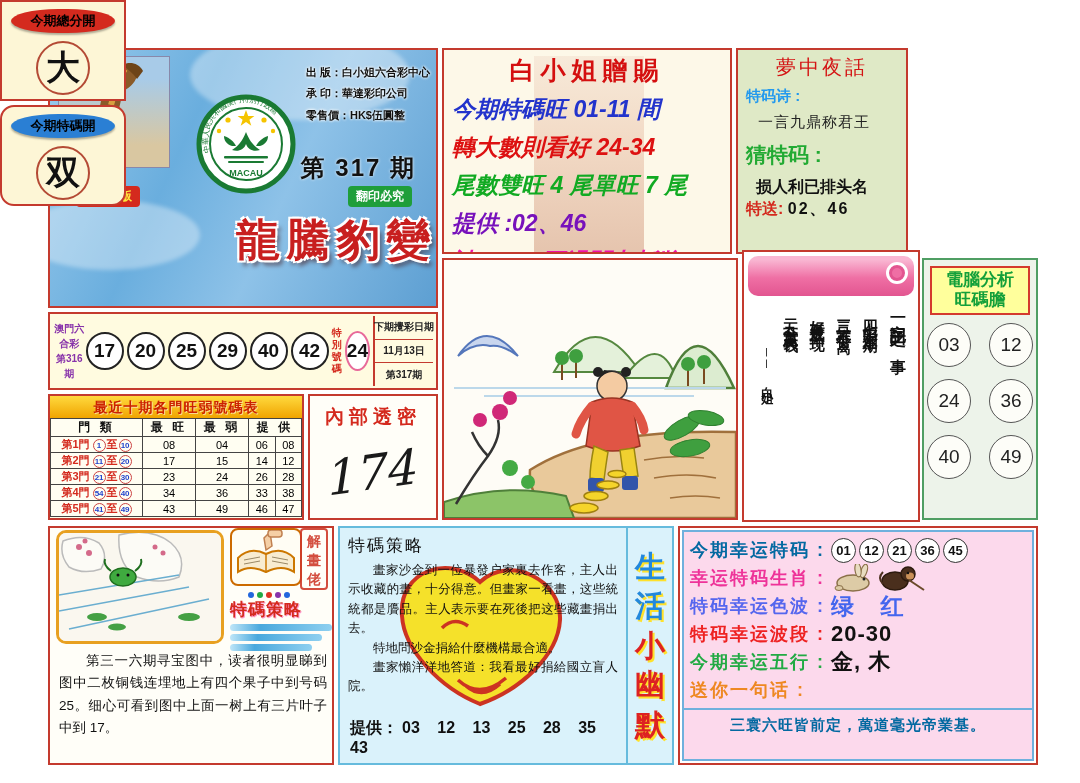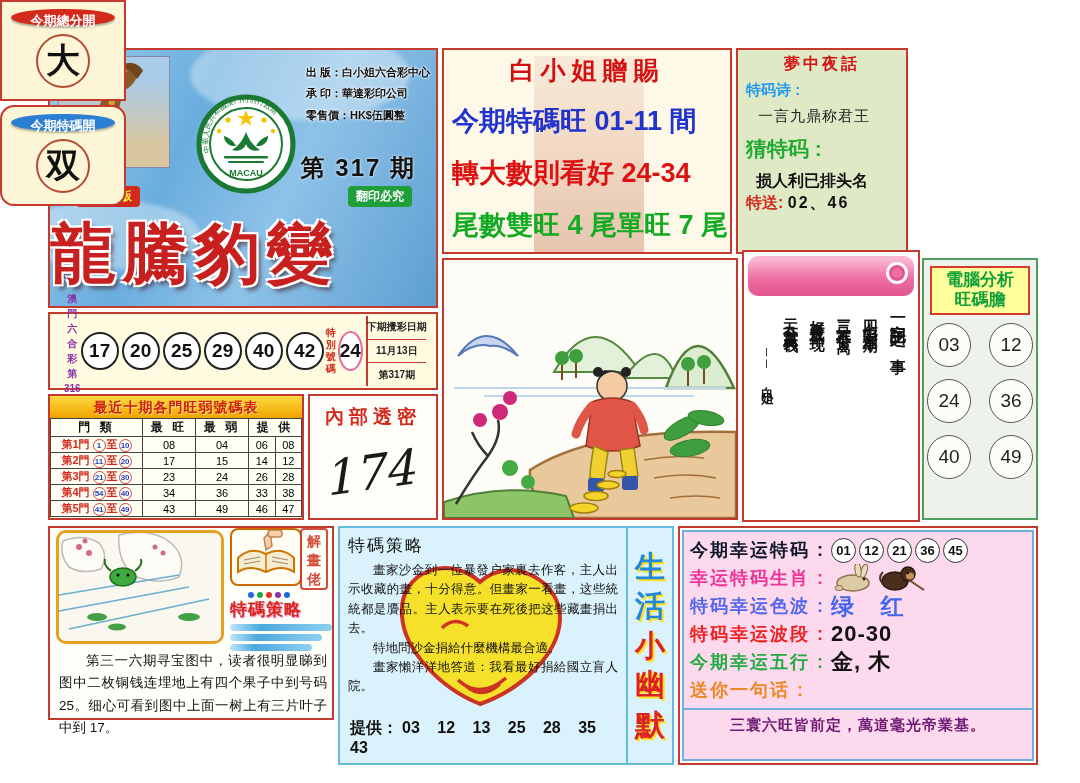--- a/index.html
+++ b/index.html
@@ -14,27 +14,27 @@
   .horse-box { position:absolute; left:8px; top:6px; width:112px; height:112px;
     background:linear-gradient(#aacdе8,#d9c7a1); border:1px solid #88a; overflow:hidden;
     background:linear-gradient(#a8cbe8 20%,#d9c7a1 80%); }
   .pub { position:absolute; right:6px; top:12px; font-size:11px; font-weight:bold; color:#111;
     line-height:1.95; text-shadow:0 0 3px #fff,0 0 3px #fff; white-space:nowrap; }
   .issue-big { position:absolute; right:20px; top:102px; font-size:24px; font-weight:bold; color:#111;
     text-shadow:0 0 3px #fff; letter-spacing:2px; }
   .badge { position:absolute; top:136px; font-size:12px; font-weight:bold; padding:2px 8px; border-radius:4px; }
   .badge-left { left:26px; background:#d42a1e; color:#ffe93c; }
   .badge-right { right:24px; background:#1f9e3a; color:#fff; }
-  .big-title { position:absolute; left:0; right:0; top:164px; text-align:left;
-    font-size:66px; font-weight:bold; color:#c81f1f; letter-spacing:6px; line-height:1.2;
+  .big-title { position:absolute; left:0; right:0; top:164px; text-align:right;
+    font-size:44px; font-weight:bold; color:#c81f1f; letter-spacing:6px; line-height:1.2;
     text-shadow:-2px -2px 0 #fff, 2px -2px 0 #fff, -2px 2px 0 #fff, 2px 2px 0 #fff, 4px 5px 4px rgba(60,10,10,.55); }
 
   
   .results { left:48px; top:312px; width:390px; height:78px; background:#fffbe0;
-    display:flex; align-items:center; padding:2px 14px; }
+    display:flex; align-items:center; padding:2px 3px; }
   .res-label { width:58px; font-size:10px; font-weight:bold; color:#8833aa; text-align:center; line-height:1.5; }
   .balls { display:flex; gap:3px; align-items:center; }
   .ball { width:38px; height:38px; border-radius:50%; background:#fff; border:2px solid #222;
     display:flex; align-items:center; justify-content:center; font-size:19px; font-weight:bold; color:#111; }
   .sp-label { width:22px; font-size:10px; font-weight:bold; color:#d42a1e; text-align:center; margin:0 2px; line-height:1.2; }
   .ball-special { border-color:#e86a9a; width:40px; height:40px; }
   .next-col { margin-left:3px; width:60px; align-self:stretch; border-left:2px solid #c43a2e;
     display:flex; flex-direction:column; }
   .next-col div { flex:1; display:flex; align-items:center; justify-content:center;
     font-size:10px; font-weight:bold; color:#222; border-bottom:1px solid #c43a2e; white-space:nowrap; }
@@ -57,37 +57,37 @@
   .internal { left:308px; top:394px; width:130px; height:126px; background:#fffef8; text-align:center; }
   .internal-title { margin-top:8px; color:#d42a1e; font-size:19px; font-weight:bold; letter-spacing:5px; }
   .internal-value { margin-top:14px; font-family:"DejaVu Serif", serif; font-style:italic;
     font-size:48px; color:#1a1a1a; transform:rotate(-8deg) skewX(-6deg); }
 
   
   .gift { left:442px; top:48px; width:290px; height:206px; background:#fdf8e8; overflow:hidden; padding:4px 8px; }
   .gift-photo { position:absolute; left:90px; top:6px; width:110px; height:196px;
     background:linear-gradient(#f4e3d2,#ecc9b2 45%,#d9a98f); opacity:.65; }
   .gift-title { position:relative; text-align:center; font-size:25px; font-weight:bold; color:#d40f0f; letter-spacing:6px; }
-  .gift-line { position:relative; font-size:27px; font-weight:bold; margin-top:16px; white-space:nowrap; }
+  .gift-line { position:relative; font-size:23px; font-weight:bold; margin-top:7px; white-space:nowrap;font-style:italic; }
 
   
   .dream { left:736px; top:48px; width:172px; height:206px; background:#dfe9c6; padding:4px 8px; }
-  .dream-title { text-align:center; font-size:16px; font-weight:bold; color:#d41414; letter-spacing:3px; }
+  .dream-title { text-align:center; font-size:20px; font-weight:normal; color:#d41414; letter-spacing:3px; }
   .dream-l1 { color:#2299ee; font-size:15px; font-weight:bold; margin-top:6px; }
   .dream-poem { color:#222; font-size:15px; margin:7px 0 0 12px; letter-spacing:1px; }
   .dream-l2 { color:#22aa33; font-size:21px; font-weight:bold; margin-top:9px; }
   .dream-guess { color:#111; font-size:16px; font-weight:bold; margin:8px 0 0 10px; }
   .dream-send { margin-top:1px; font-size:16px; font-weight:bold; }
   .dream-send .lab { color:#d42a1e; }
   .dream-send .val { color:#111; letter-spacing:2px; }
 
   
   .totals { left:912px; top:48px; width:126px; height:206px; border:none; background:transparent; }
   .tot-box { position:absolute; left:0; width:126px; height:101px; border:2px solid #c43a2e; background:#fdf6d6; text-align:center; }
-  .tot-badge { margin:7px auto 0; width:104px; height:17px; border-radius:50%/55%; color:#ffffff;
+  .tot-badge { margin:7px auto 0; width:104px; height:24px; border-radius:50%/55%; color:#000000;
     font-size:13px; font-weight:bold; line-height:24px; box-shadow:0 2px 2px rgba(0,0,0,.3); }
   .tot-circle { margin:8px auto 0; width:54px; height:54px; border:2px solid #b44a35; border-radius:50%;
     font-size:34px; font-weight:bold; color:#111; display:flex; align-items:center; justify-content:center; }
 
   
   .illus { left:442px; top:258px; width:296px; height:262px; background:#fefcf6; }
 
   
   .scrollp { left:742px; top:250px; width:178px; height:272px; background:#fff; overflow:hidden; }
   .scroll-banner { position:absolute; left:4px; right:4px; top:4px; height:40px; border-radius:10px;
@@ -101,21 +101,21 @@
 
   
   .computer { left:922px; top:258px; width:116px; height:262px; border:2px solid #4f9e63; background:#edf3ea; text-align:center; }
   .comp-head { margin:6px 6px 0; background:#ffff9c; border:2px solid #d43a2e; padding:2px 0;
     color:#13a03a; font-size:17px; font-weight:bold; line-height:1.2; }
   .comp-grid { margin-top:8px; display:grid; grid-template-columns:44px 44px; gap:12px 18px; justify-content:center; }
   .comp-ball { width:44px; height:44px; border-radius:50%; border:1.5px solid #555; background:#fdfdf8;
     display:flex; align-items:center; justify-content:center; font-size:19px; color:#222; }
 
   
-  .treasure { left:48px; top:526px; width:286px; height:194px; background:#fffef8; }
+  .treasure { left:48px; top:526px; width:286px; height:239px; background:#fffef8; }
   .scene { position:absolute; left:6px; top:2px; width:168px; height:114px; border:3px solid #e8a020;
     border-radius:10px; background:#faf7ef; overflow:hidden; }
   .book { position:absolute; left:180px; top:0px; width:72px; height:58px; border:2px solid #cc6a00;
     border-radius:8px; background:#fffdf4; }
   .seal { position:absolute; right:4px; top:0px; width:28px; height:62px; border:2px solid #cf3a2a;
     border-radius:4px; color:#cf3a2a; font-size:14px; font-weight:bold; text-align:center; line-height:1.35;
     padding-top:2px; opacity:.9; }
   .strategy { position:absolute; left:180px; top:64px; width:102px; }
   .dots { display:flex; gap:3px; margin-left:18px; }
   .dots span { width:6px; height:6px; border-radius:50%; }
@@ -143,21 +143,21 @@
   .lucky-in { width:100%; height:100%; border:2px solid #6fb0dd; background:#fcd9ec; padding:4px 6px 0;
     display:flex; flex-direction:column; }
   .lk-row { display:flex; align-items:center; height:28px; gap:6px; white-space:nowrap; }
   .lk-label { font-size:18px; font-weight:bold; letter-spacing:2px; }
   .lk-circles { display:flex; gap:3px; }
   .lk-ball { width:25px; height:25px; border-radius:50%; border:1.5px solid #333; background:#fff;
     display:flex; align-items:center; justify-content:center; font-size:13px; font-weight:bold; color:#111; }
   .lk-val-blue { color:#4466ee; font-size:23px; font-weight:bold; letter-spacing:10px; }
   .lk-val-dark { color:#111; font-size:22px; font-weight:bold; letter-spacing:1px; }
   .lk-phrase { border-top:2px solid #6fb0dd; margin:4px -6px 0; padding:6px 0 4px; text-align:center;
-    font-size:15px; font-weight:bold; color:#701a75; letter-spacing:1px; }
+    font-size:15px; font-weight:bold; color:#0369a1; letter-spacing:1px; }
 </style>
 </head>
 <body>
 
 <div id="page">
 
   <div class="panel masthead">
     <div class="swirl" style="left:140px; top:-20px; width:220px; height:90px;"></div>
     <div class="swirl" style="left:-30px; top:150px; width:180px; height:70px;"></div>
     <div class="horse-box">
@@ -495,21 +495,21 @@
       <span style="color:#2288dd;">活</span>
       <span style="color:#dd2222;">小</span>
       <span style="color:#dd2222;">幽</span>
       <span style="color:#dd2222;">默</span>
     </div>
   </div>
 
   <div class="lucky" style="position: absolute; left: 678px; top: 526px;">
     <div class="lucky-in">
       <div class="lk-row">
-        <span class="lk-label" style="color:#0f172a;">今期幸运特码 :</span>
+        <span class="lk-label" style="color:#0369a1;">今期幸运特码 :</span>
         <span class="lk-circles">
           <span class="lk-ball">01</span>
           <span class="lk-ball">12</span>
           <span class="lk-ball">21</span>
           <span class="lk-ball">36</span>
           <span class="lk-ball">45</span>
         </span>
       </div>
       <div class="lk-row">
         <span class="lk-label" style="color:#ee3399;">幸运特码生肖 :</span>

